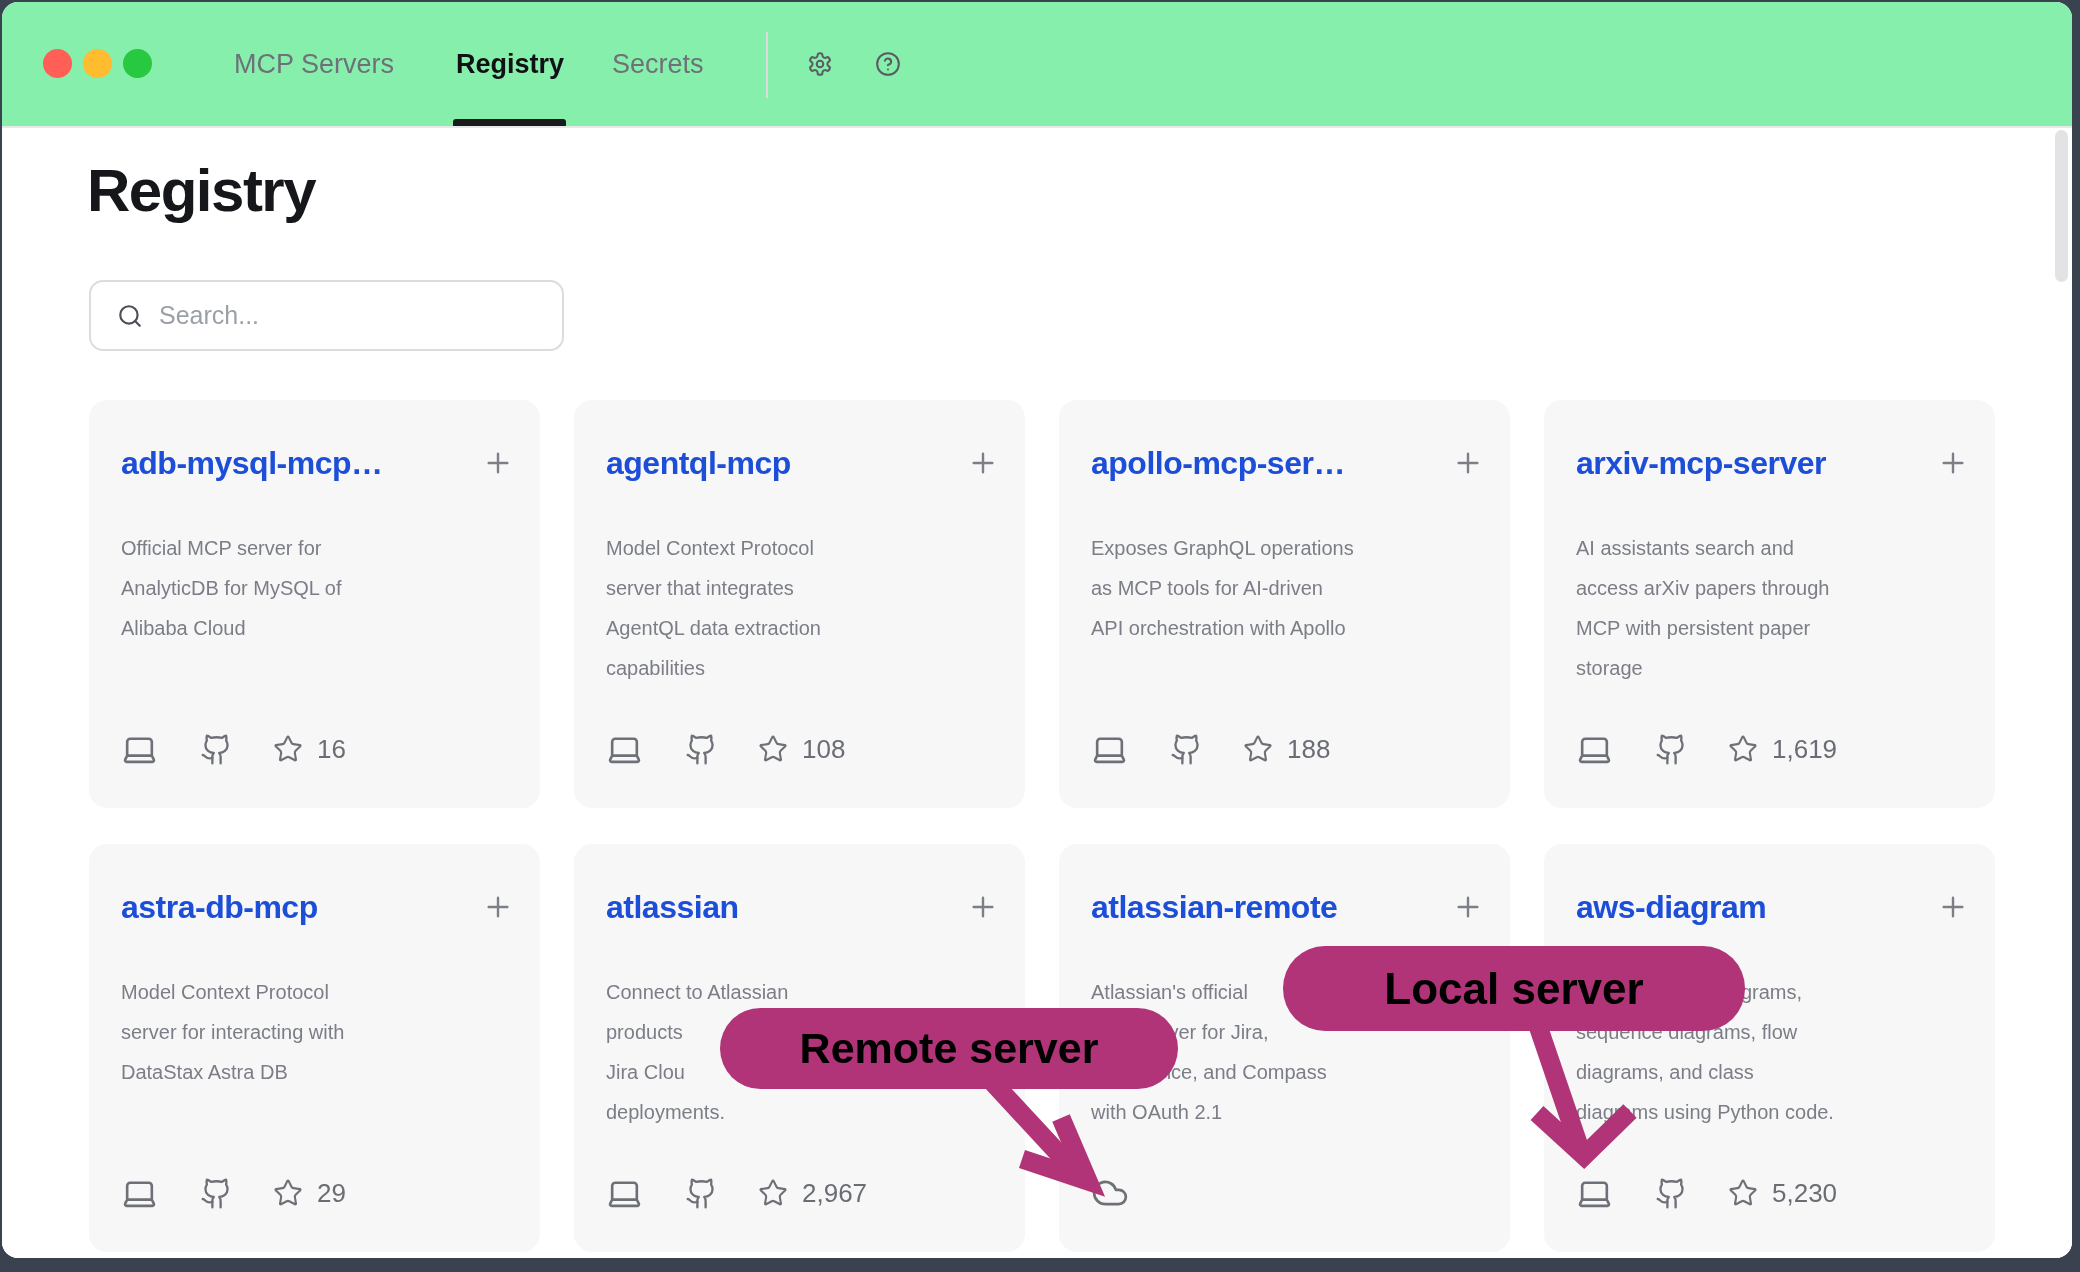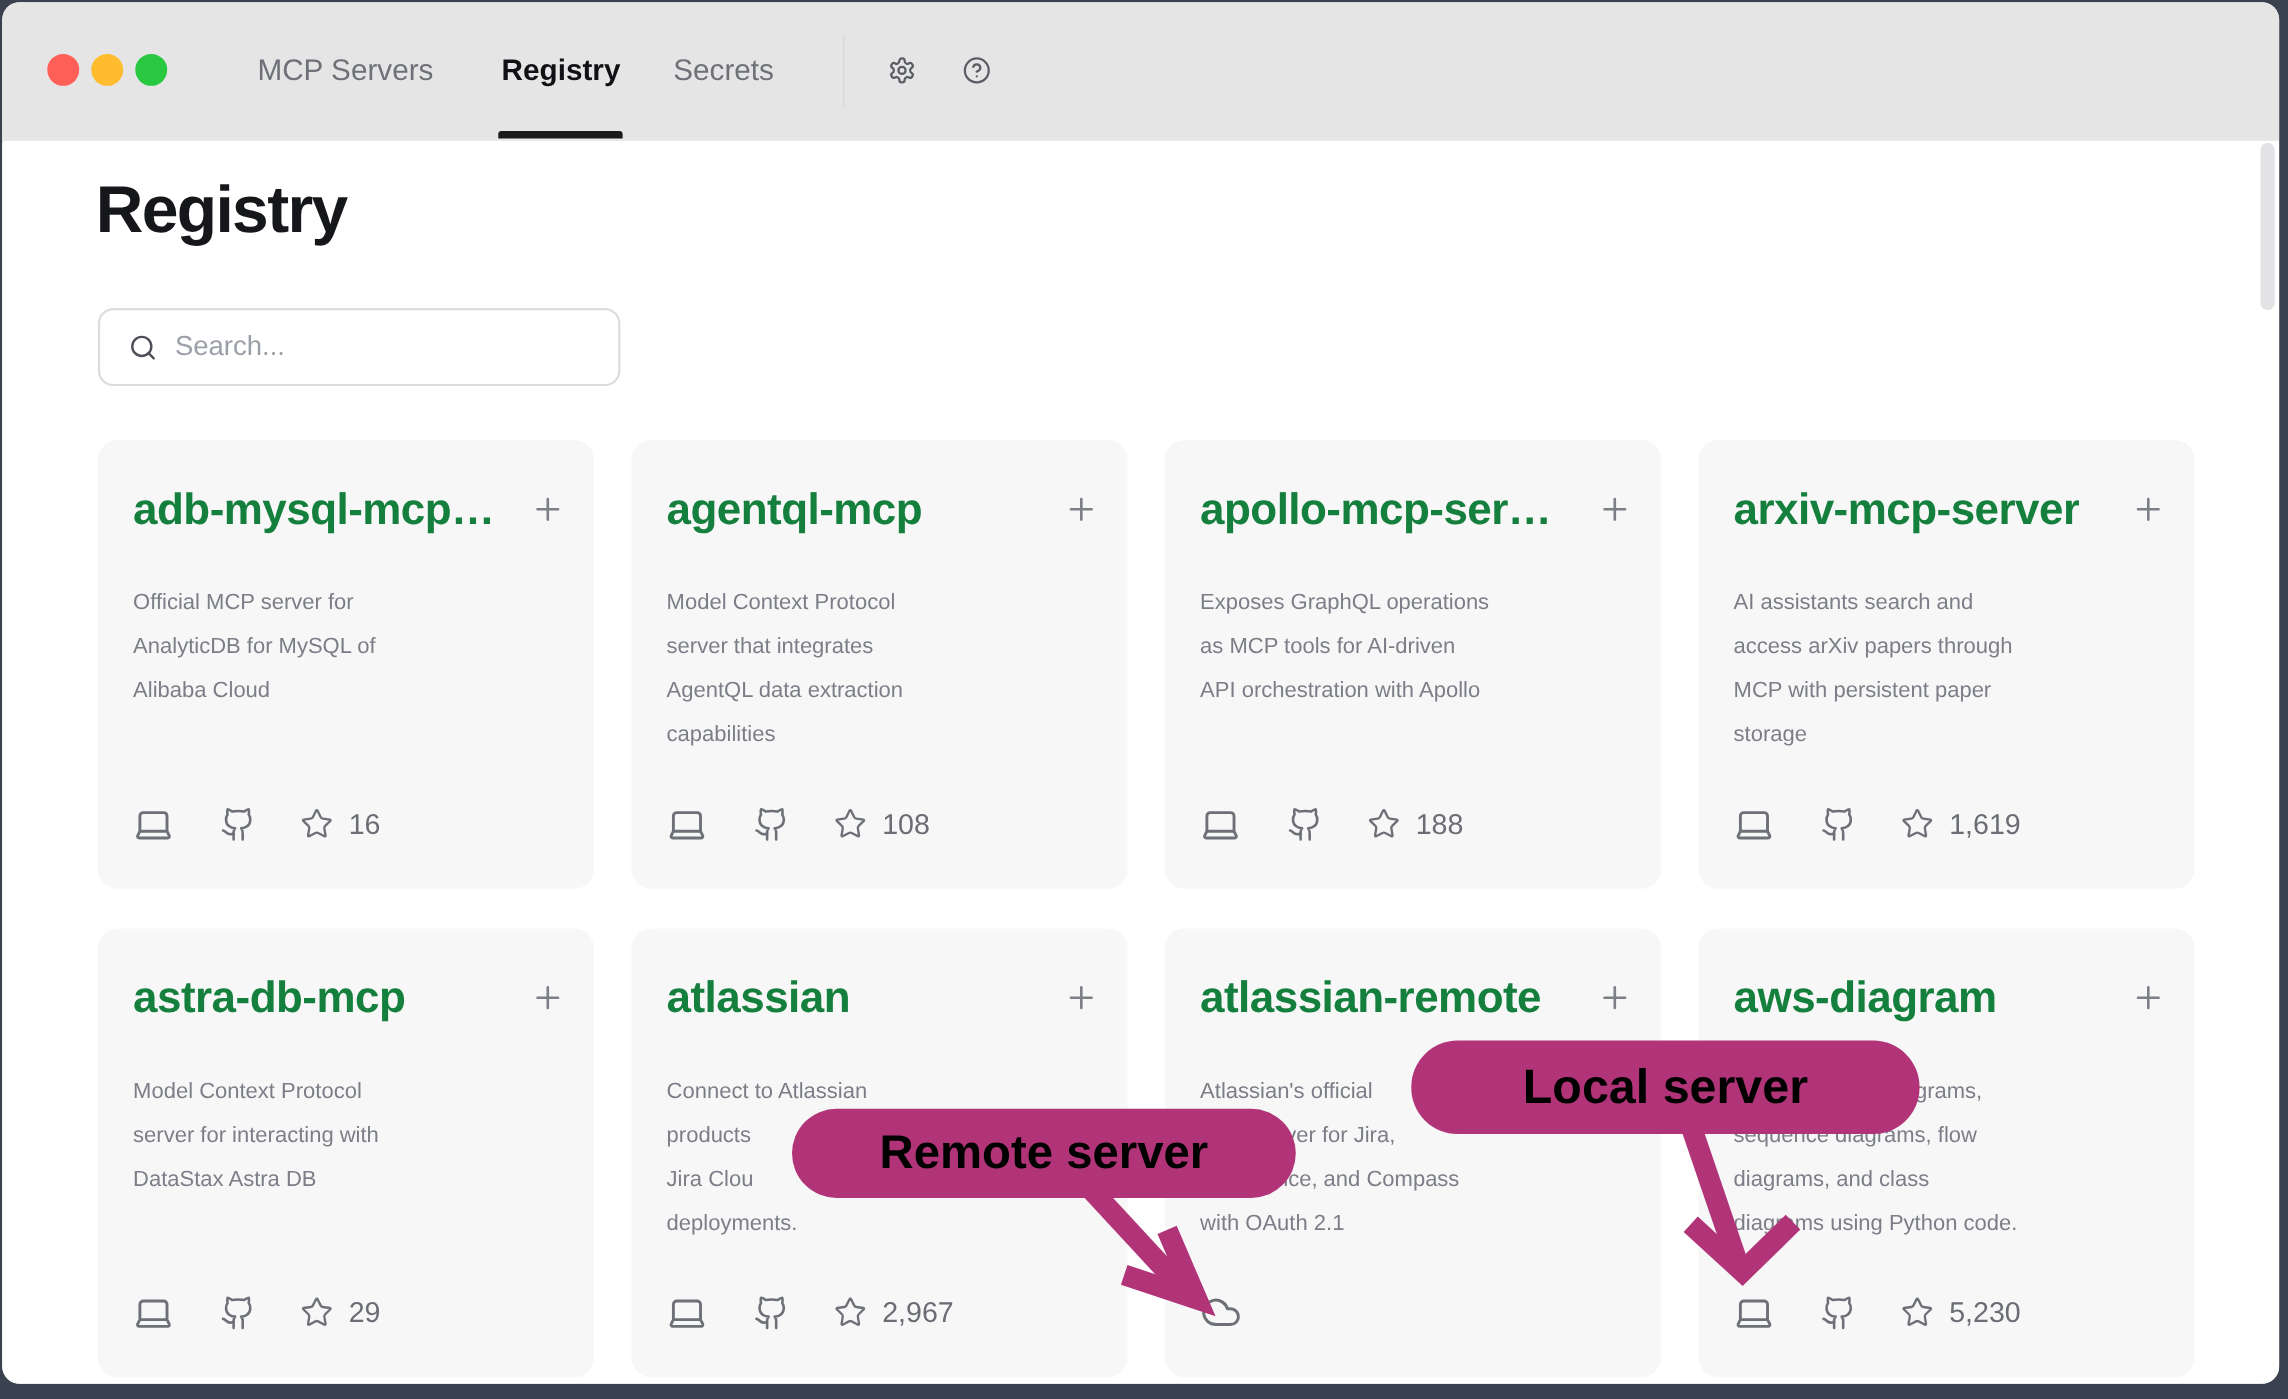--- a/index.html
+++ b/index.html
@@ -5,21 +5,21 @@
   :root { --accent:#b13478; }
   * { margin:0; padding:0; box-sizing:border-box; }
   html,body { width:2080px; height:1272px; overflow:hidden; background:#39424e;
               font-family:"Liberation Sans", sans-serif; }
 
   .window { position:absolute; left:2px; top:2px; width:2070px; height:1256px;
             background:#ffffff; border-radius:16px; overflow:hidden; }
 
   
   .toolbar { position:absolute; left:0; top:0; width:100%; height:126px;
-             background:#e5e5e5; border-bottom:2px solid #e8e8e9; }
+             background:#86efac; border-bottom:2px solid #e8e8e9; }
   .traffic { position:absolute; top:47px; width:29px; height:29px; border-radius:50%; }
   .t-close { left:41px;  background:#ff5f57; }
   .t-min   { left:81px;  background:#febc2e; }
   .t-zoom  { left:121px; background:#28c840; }
   .tab { position:absolute; top:50%; transform:translateY(-50%);
          font-size:27px; color:#6e7178; font-weight:500; cursor:default; white-space:nowrap; }
   .tab.active { color:#101114; font-weight:700; }
   .tab-underline { position:absolute; left:451px; bottom:0; width:113px; height:7px;
                    background:#1a1a1c; border-radius:3px 3px 0 0; }
   .tb-divider { position:absolute; left:764px; top:30px; width:2px; height:66px; background:#dcdcde; }
@@ -37,21 +37,21 @@
                   outline:none; background:transparent; font-size:25px; color:#333;
                   font-family:"Liberation Sans", sans-serif; }
   .search-input::placeholder { color:#9ba0a8; }
 
   
   .grid { position:absolute; left:87px; top:270px; display:grid;
           grid-template-columns:repeat(4, 451px); column-gap:34px; row-gap:36px; }
   .card { position:relative; width:451px; height:408px; background:#f7f7f8; border-radius:18px; }
   .card-head { position:absolute; left:32px; right:26px; top:38px; height:50px;
                display:flex; align-items:center; justify-content:space-between; }
-  .card-title { font-size:40px; font-weight:700; color:#15803d; letter-spacing:-0.5px;
+  .card-title { font-size:32px; font-weight:700; color:#1d4ed8; letter-spacing:-0.5px;
                 white-space:nowrap; overflow:hidden; }
   .plus-btn { width:32px; height:32px; color:#7c7f86; flex:0 0 auto; cursor:pointer; }
   .card-desc { position:absolute; left:32px; right:26px; top:128px;
                font-size:20px; line-height:40px; color:#7b7e86; }
   .card-foot { position:absolute; left:32px; bottom:40px; height:38px;
                display:flex; align-items:center; color:#6d7076; }
   .ic-laptop { width:37px; height:37px; }
   .ic-github { width:33px; height:33px; margin-left:42px; }
   .ic-star   { width:30px; height:30px; margin-left:40px; }
   .ic-cloud  { width:38px; height:38px; }

